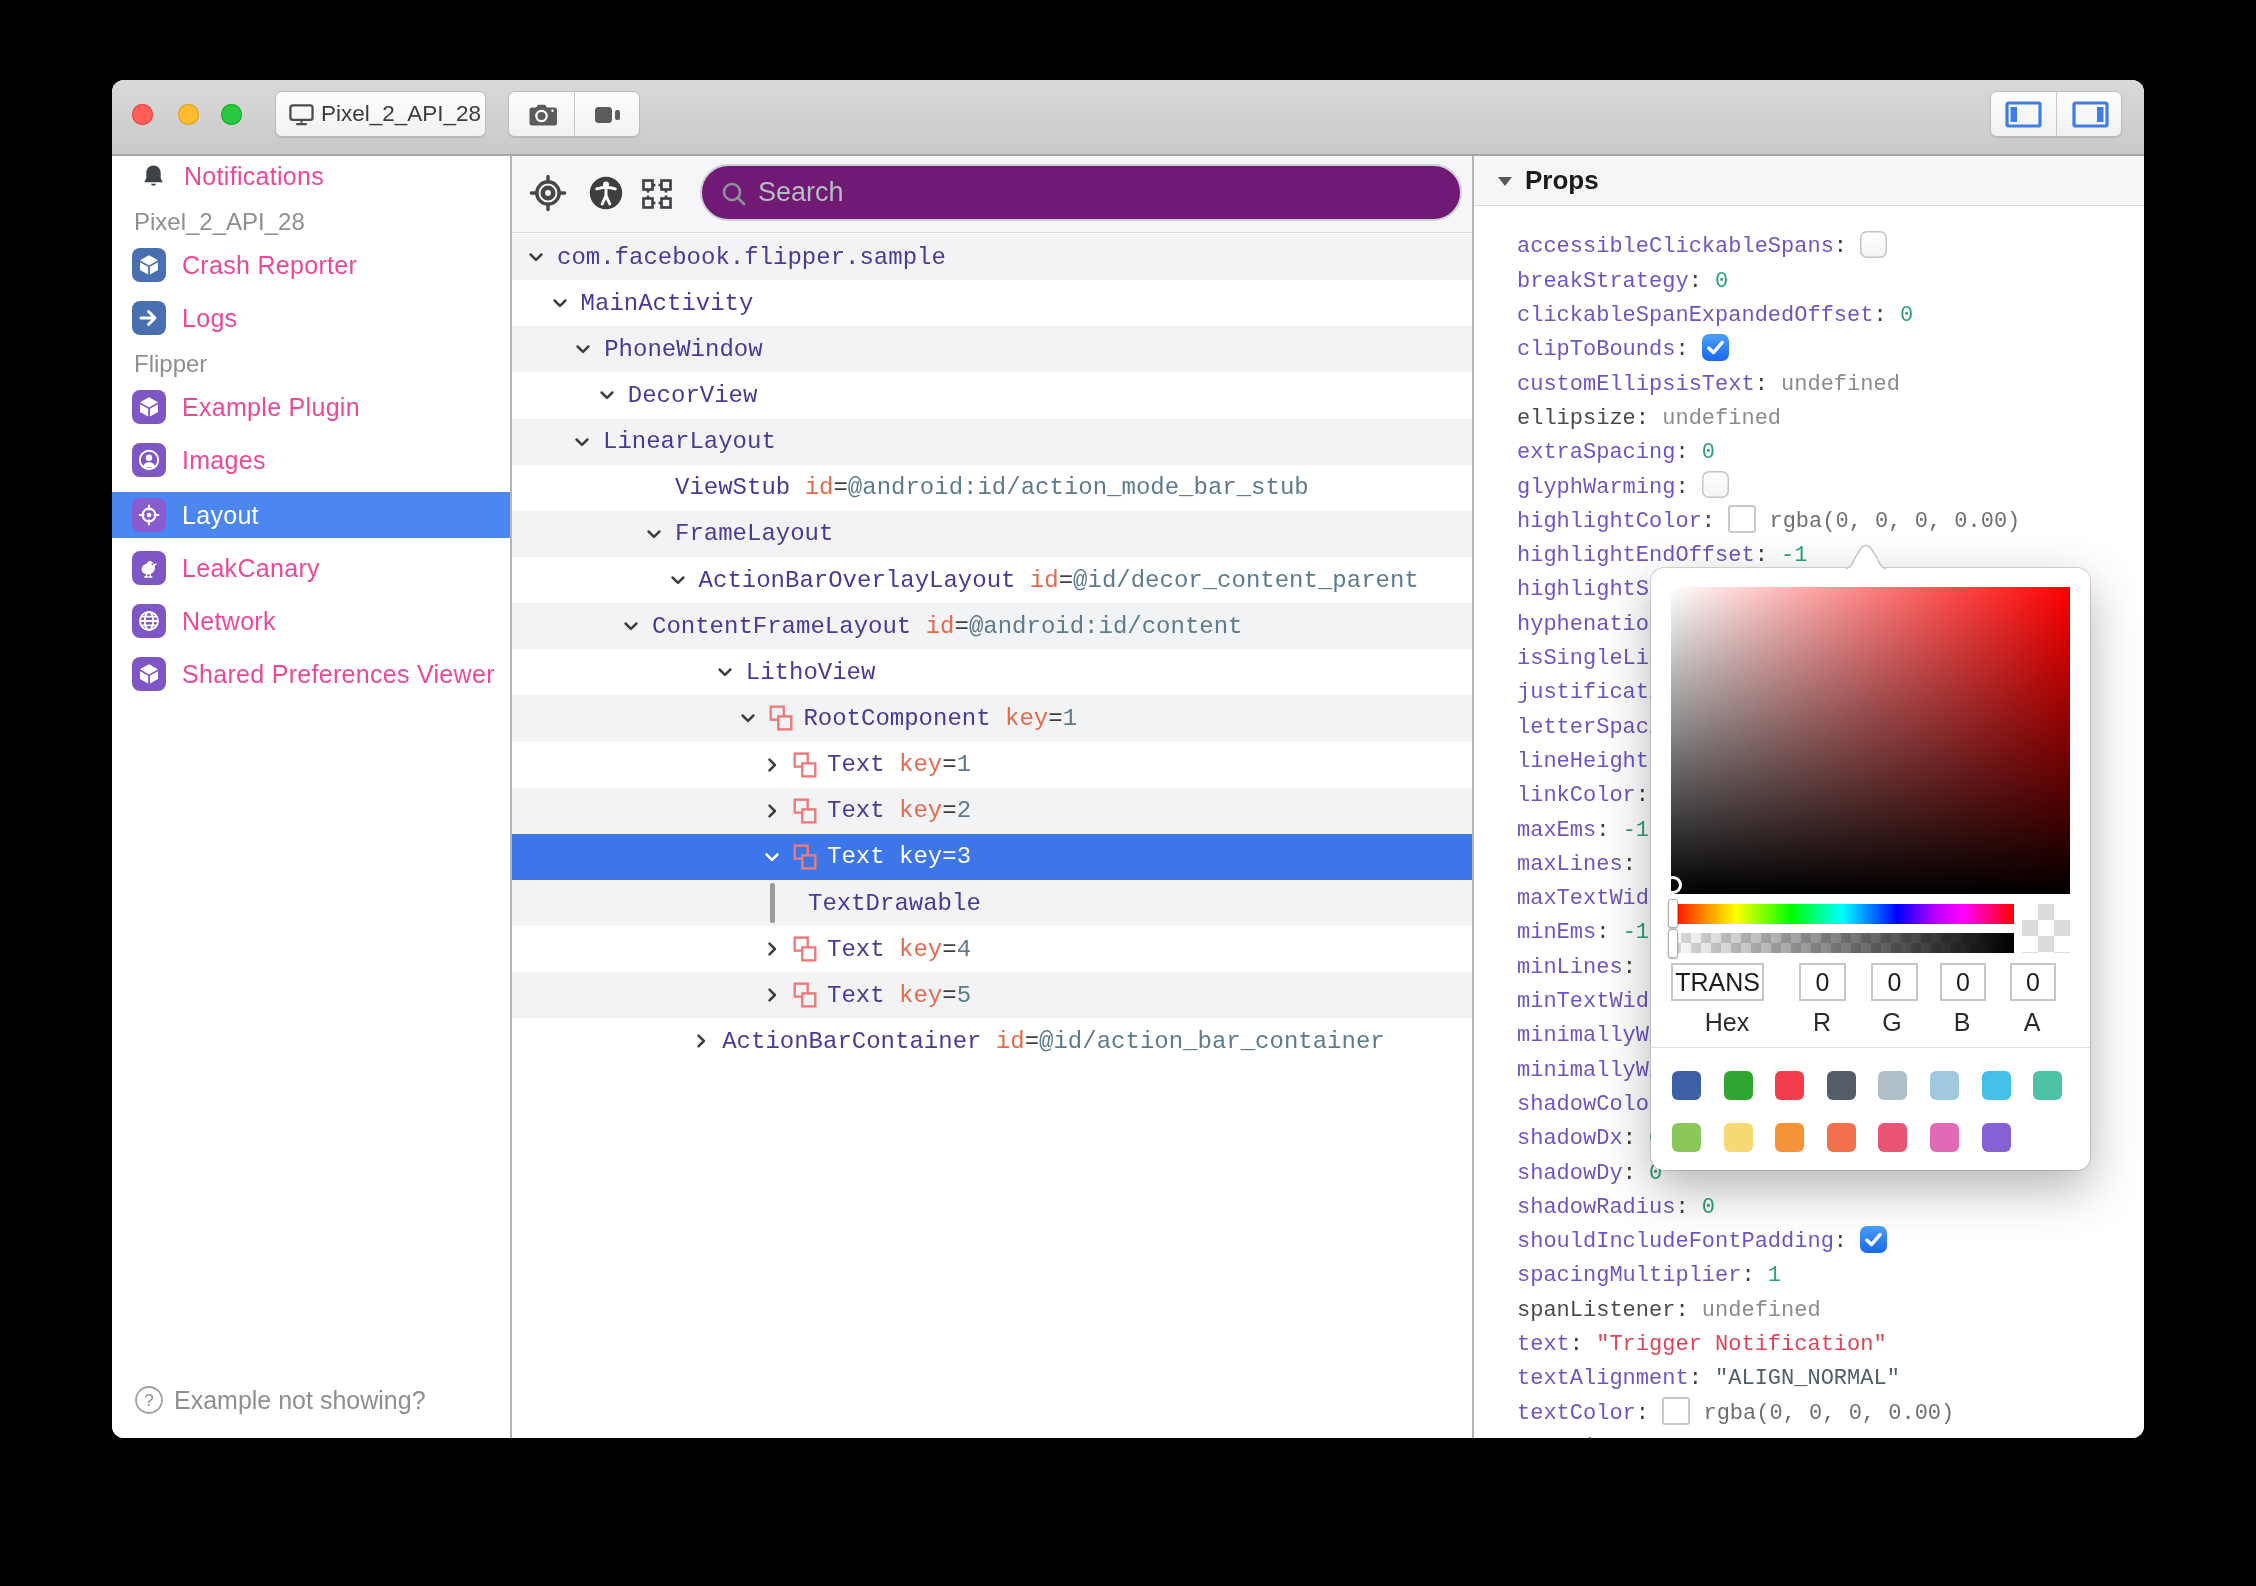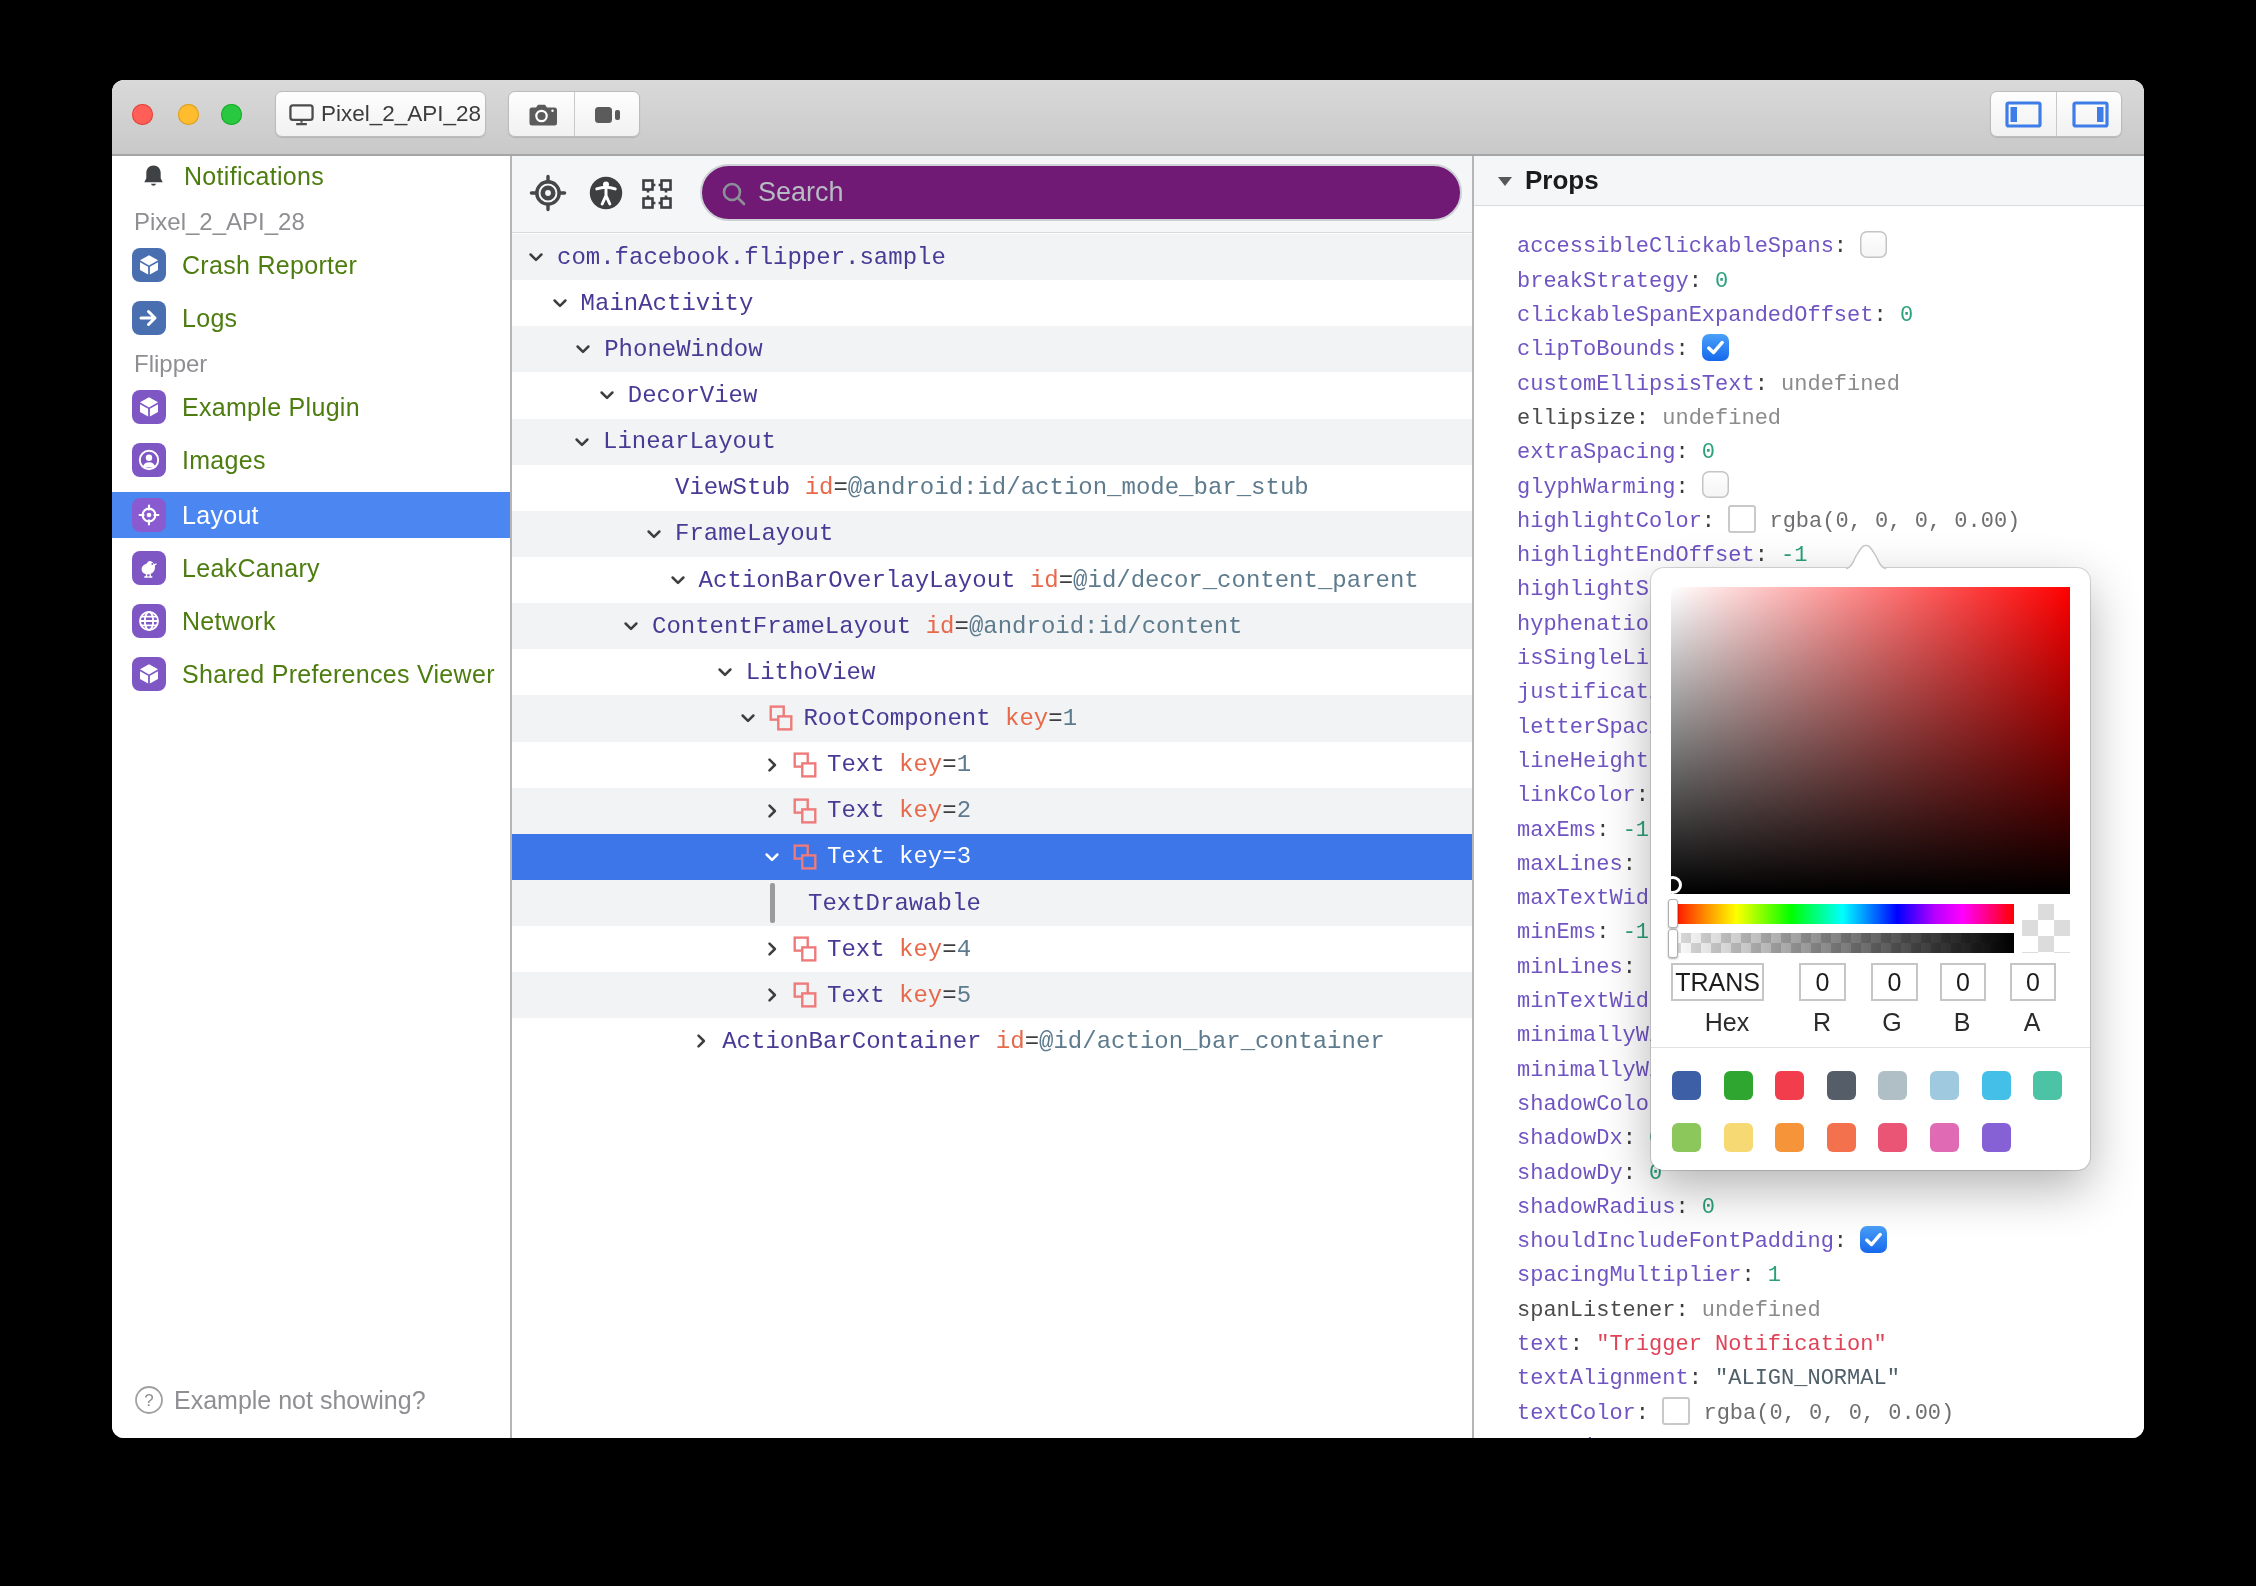--- a/index.html
+++ b/index.html
@@ -14,21 +14,21 @@
 #pgrp { position:absolute; left:1878px; top:11px; width:132px; height:46px; background:linear-gradient(#fefefe,#f1f1f1); border:1px solid #bcbcbc; border-radius:7px; box-shadow:0 1px 1px rgba(0,0,0,.12); }
 #pgrp .dv { position:absolute; left:65px; top:0; width:1px; height:44px; background:#c9c9c9; }
 
 
 #side { position:absolute; left:0; top:76px; width:400px; height:1282px; background:#fff; border-right:2px solid #b5b5b5; }
 .si { position:absolute; left:0; width:398px; height:46px; display:flex; align-items:center; }
 .si.sel { background:#4c86f0; }
 .si.sel .slb { color:#fff; }
 .sicn { display:inline-block; width:34px; height:34px; border-radius:8px; margin-left:20px; position:relative; }
 .pi { position:absolute; left:5px; top:5px; width:24px; height:24px; }
-.slb { font-size:25px; color:#4d7c0f; margin-left:16px; white-space:nowrap; letter-spacing:0.3px; }
+.slb { font-size:25px; color:#ec4899; margin-left:16px; white-space:nowrap; letter-spacing:0.3px; }
 .slab { position:absolute; left:22px; font-size:24px; color:#8e8e93; }
 #notif { position:absolute; left:0; top:0; width:398px; height:40px; display:flex; align-items:center; padding-left:28px; }
 #notif .slb { margin-left:17px; }
 #pns { position:absolute; left:22px; top:1229px; display:flex; align-items:center; color:#8e8e93; font-size:25px; }
 
 
 #mid { position:absolute; left:400px; top:76px; width:962px; height:1282px; background:#fff; border-right:2px solid #b5b5b5; }
 #mtool { position:absolute; left:0; top:0; width:960px; height:77px; background:#f5f6f8; border-bottom:1px solid #d8dbde; }
 #search { position:absolute; left:188px; top:8px; width:762px; height:57px; background:#701a75; border:2px solid #cdd1d6; border-radius:29px; }
 #search .ph { position:absolute; left:56px; top:11px; font-size:27px; color:#b7bcc2; }

